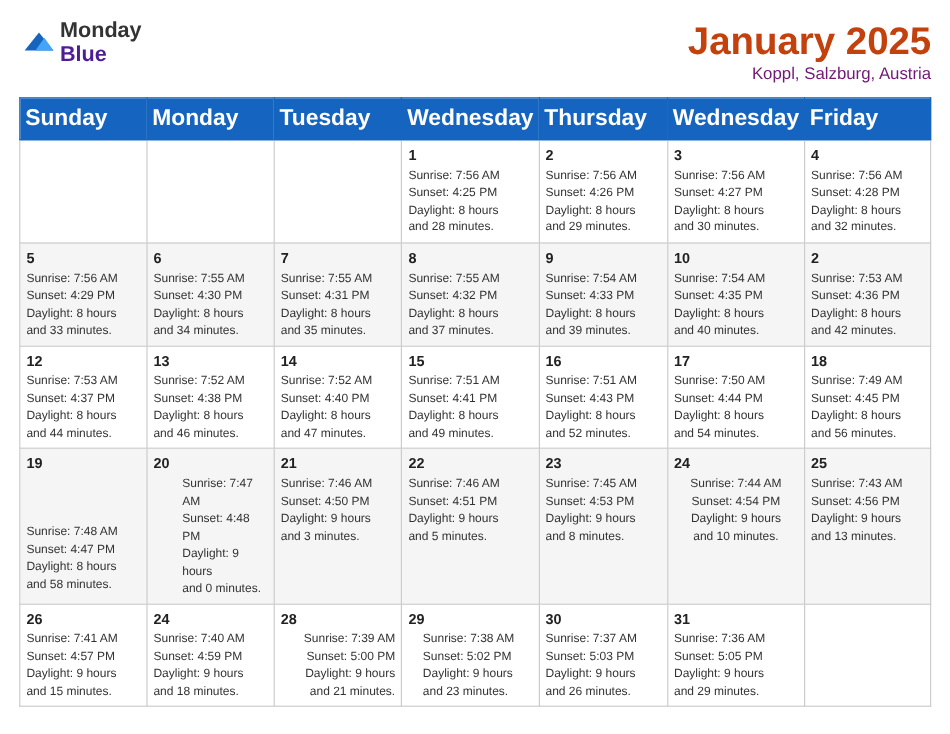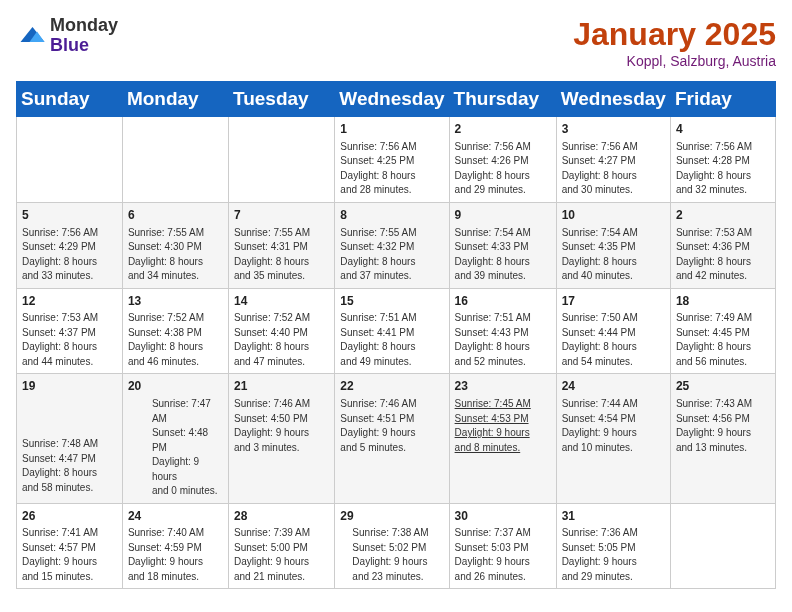--- a/index.html
+++ b/index.html
@@ -287,28 +287,28 @@
         </td>
         <td>
           <div class="day-num">22</div>
           <div class="day-info" style="white-space: pre-line;">Sunrise: 7:46 AM
 Sunset: 4:51 PM
 Daylight: 9 hours
 and 5 minutes.</div>
         </td>
         <td>
           <div class="day-num">23</div>
-          <div class="day-info" style="white-space: pre-line; text-decoration: underline;">Sunrise: 7:45 AM
+          <div class="day-info" style="white-space: pre-line;">Sunrise: 7:45 AM
 Sunset: 4:53 PM
 Daylight: 9 hours
 and 8 minutes.</div>
         </td>
         <td>
           <div class="day-num">24</div>
-          <div class="day-info" style="white-space: pre-line;">Sunrise: 7:44 AM
+          <div class="day-info" style="white-space: pre-line; text-align: center;">Sunrise: 7:44 AM
 Sunset: 4:54 PM
 Daylight: 9 hours
 and 10 minutes.</div>
         </td>
         <td>
           <div class="day-num">25</div>
           <div class="day-info" style="white-space: pre-line;">Sunrise: 7:43 AM
 Sunset: 4:56 PM
 Daylight: 9 hours
 and 13 minutes.</div>
@@ -324,21 +324,21 @@
         </td>
         <td>
           <div class="day-num">24</div>
           <div class="day-info" style="white-space: pre-line;">Sunrise: 7:40 AM
 Sunset: 4:59 PM
 Daylight: 9 hours
 and 18 minutes.</div>
         </td>
         <td>
           <div class="day-num">28</div>
-          <div class="day-info" style="white-space: pre-line;">Sunrise: 7:39 AM
+          <div class="day-info" style="white-space: pre-line; text-align: right;">Sunrise: 7:39 AM
 Sunset: 5:00 PM
 Daylight: 9 hours
 and 21 minutes.</div>
         </td>
         <td>
           <div class="day-num">29</div>
           <div class="day-info" style="white-space: pre-line; margin-left: 12px;">Sunrise: 7:38 AM
 Sunset: 5:02 PM
 Daylight: 9 hours
 and 23 minutes.</div>

